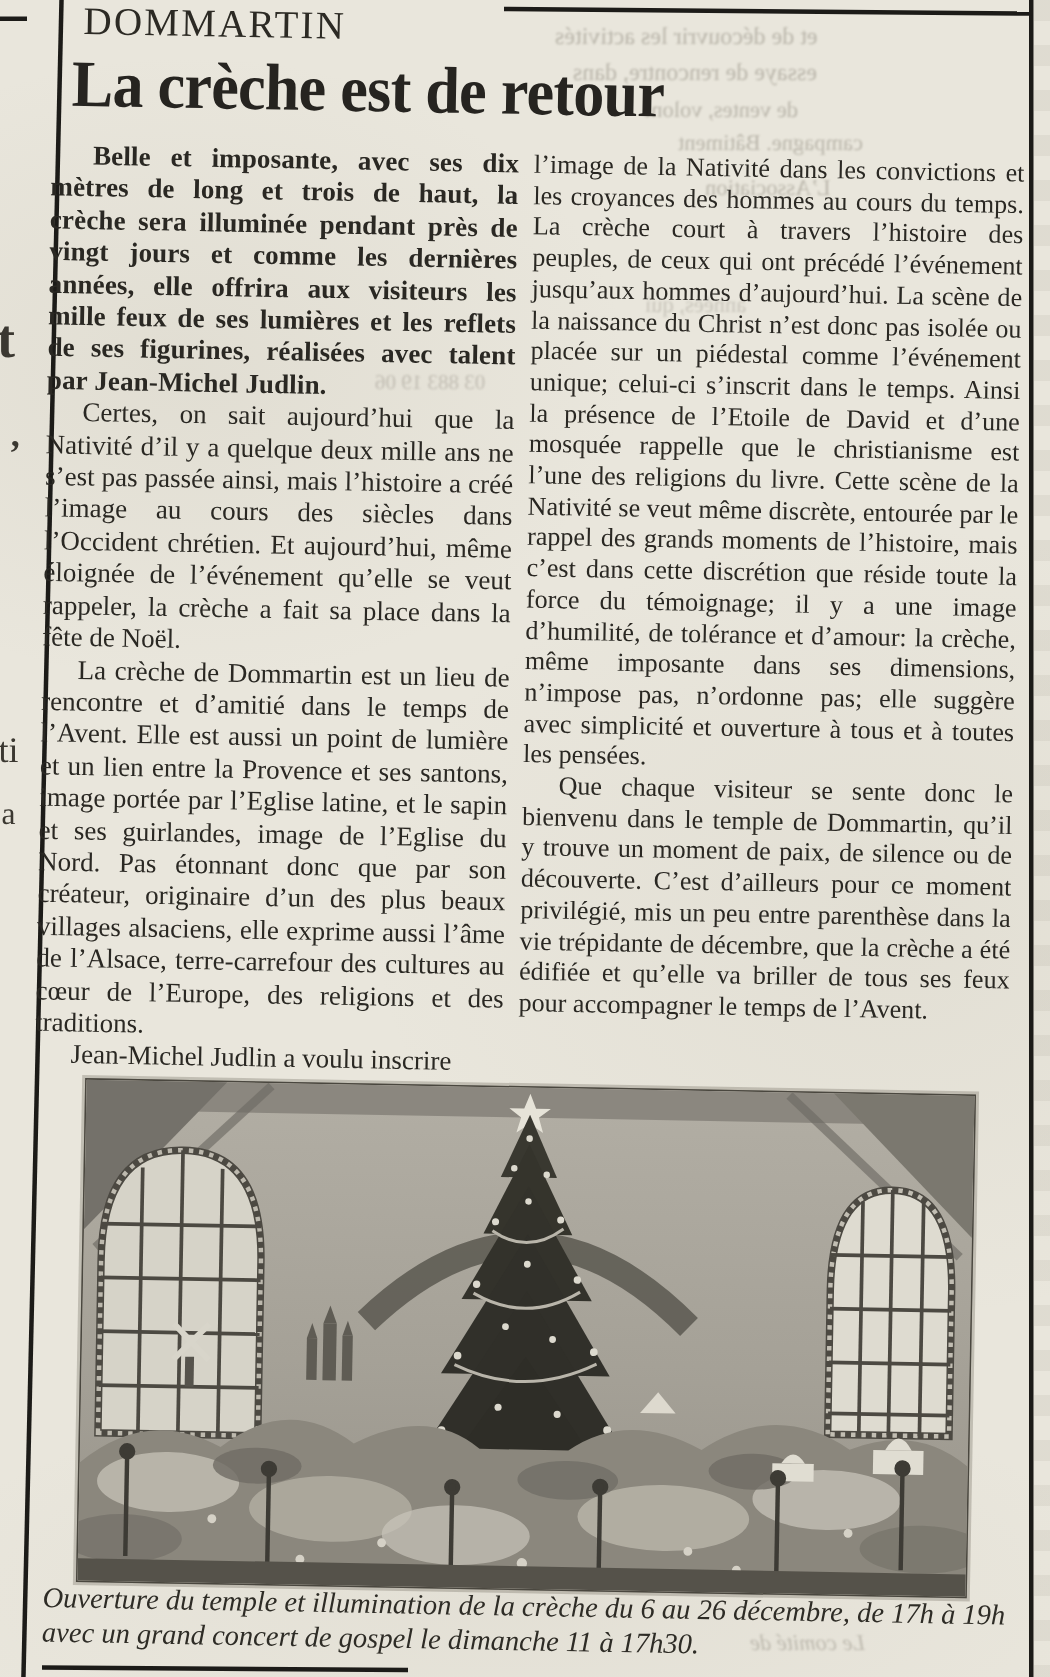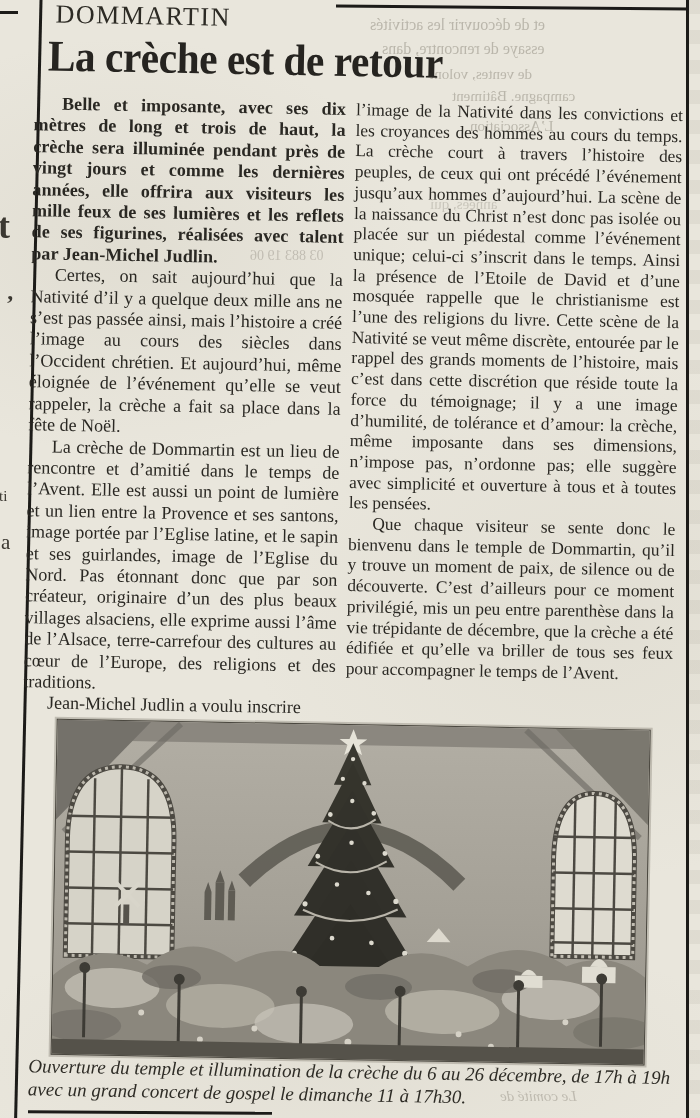--- a/index.html
+++ b/index.html
@@ -20,21 +20,21 @@
   .b2{left:430px;top:66px;}
   .b3{left:452px;top:88px;}
   .b4{left:470px;top:118px;}
   .b5{left:250px;top:248px;font-size:14px;color:rgba(110,104,92,.30);}
   .b6{left:430px;top:196px;color:rgba(110,104,92,.26);}
   .b7{left:500px;top:1088px;color:rgba(110,104,92,.33);font-style:italic;}
   
   .edge{position:absolute;color:#3b3831;font-weight:bold;}
   .e0{left:-2px;top:205px;font-size:36px;}
   .e1{left:6px;top:290px;font-size:24px;}
-  .e2{left:-1px;top:488px;font-size:15px;font-weight:normal;}
+  .e2{left:-1px;top:488px;font-size:24px;font-weight:normal;}
   .e3{left:1px;top:530px;font-size:21px;font-weight:normal;}
   
   .rule{position:absolute;background:#1c1b18;}
   .rule-left{left:14px;top:-6px;width:2.5px;height:1130px;transform:rotate(1.3deg);transform-origin:bottom left;}
   .rule-right{left:686px;top:0;width:2.5px;height:1118px;}
   .rule-top{left:336px;top:6px;width:352px;height:2.5px;transform:rotate(.5deg);}
   .rule-topleft{left:0;top:11px;width:18px;height:3px;}
   .rule-bottomleft{left:28px;top:1111px;width:244px;height:3px;transform:rotate(.4deg);}
   .margin-right{position:absolute;left:689px;top:0;width:11px;height:1118px;
     background:repeating-linear-gradient(180deg, rgba(150,144,130,.12) 0 14px, rgba(0,0,0,0) 14px 30px);}

